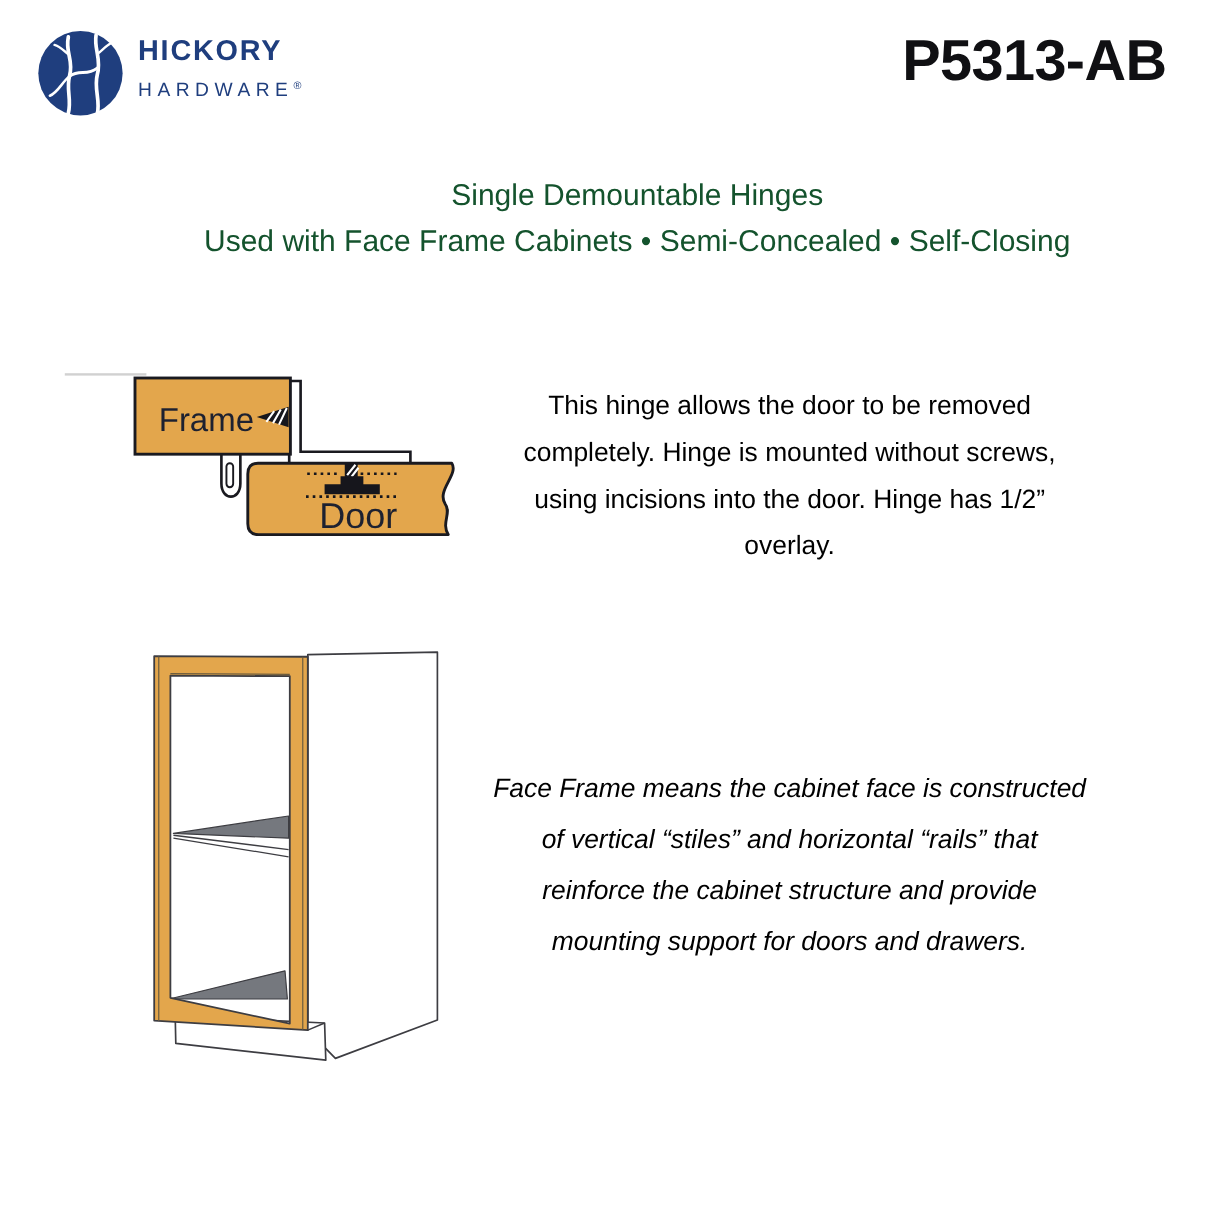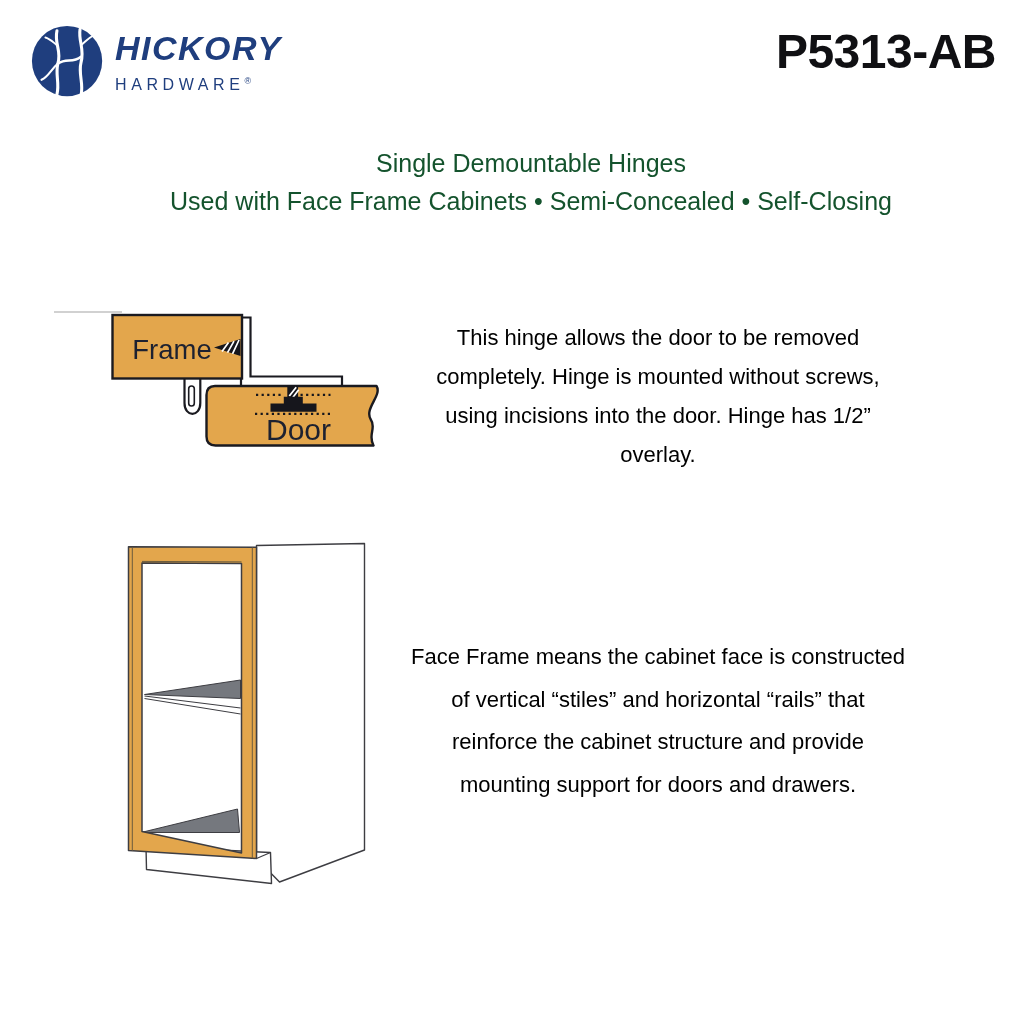--- a/index.html
+++ b/index.html
@@ -5,45 +5,45 @@
   html,body{margin:0;padding:0;background:#ffffff;}
   .sheet{
     position:relative;width:1024px;height:1024px;background:#fff;overflow:hidden;
     font-family:"Liberation Sans",sans-serif;color:var(--text,#222);
   }
   
   .logo{position:absolute;left:30px;top:24px;display:flex;align-items:flex-start;}
   .logo-mark{width:77px;height:77px;display:block;}
   .logo-text{margin-left:8px;margin-top:7px;}
   .brand-name{
-    font-weight:bold;font-size:34px;letter-spacing:1.5px;
-    color:var(--navy,#1f3e7e);line-height:1;font-style:italic;
+    font-weight:bold;font-size:24px;letter-spacing:1.5px;
+    color:var(--navy,#1f3e7e);line-height:1;
   }
   .brand-sub{
     font-weight:normal;font-size:16px;letter-spacing:4.6px;
     color:var(--navy,#1f3e7e);line-height:1;margin-top:12px;white-space:nowrap;
   }
   .brand-sub sup{font-size:9px;letter-spacing:0;}
   .part-number{
-    position:absolute;right:28px;top:28px;
+    position:absolute;right:52px;top:28px;
     font-weight:bold;font-size:48px;letter-spacing:-0.5px;color:#101013;line-height:1;
   }
   
   .subtitle{
     position:absolute;left:100px;top:144px;width:862px;
     text-align:center;font-size:25px;line-height:38px;color:#14532d;
     white-space:pre-line;
   }
   
   .para{
     position:absolute;left:398px;width:520px;text-align:center;
     font-size:22px;color:#000000;white-space:pre-line;
   }
   .para-hinge{top:318px;line-height:39px;}
-  .para-frame{top:636px;line-height:42.5px;}
+  .para-frame{top:636px;line-height:42.5px;font-style:italic;}
   
   .fig-hinge{position:absolute;left:100px;top:300px;width:290px;height:160px;}
   .fig-cabinet{position:absolute;left:118px;top:532px;width:270px;height:360px;}
   .fig-hinge text{
     font-family:"Liberation Sans",sans-serif;fill:#1d2130;
   }
   .ghost-line{
     position:absolute;left:54px;top:311px;width:68px;height:2px;
     background:#c2c2c2;opacity:.75;
   }

